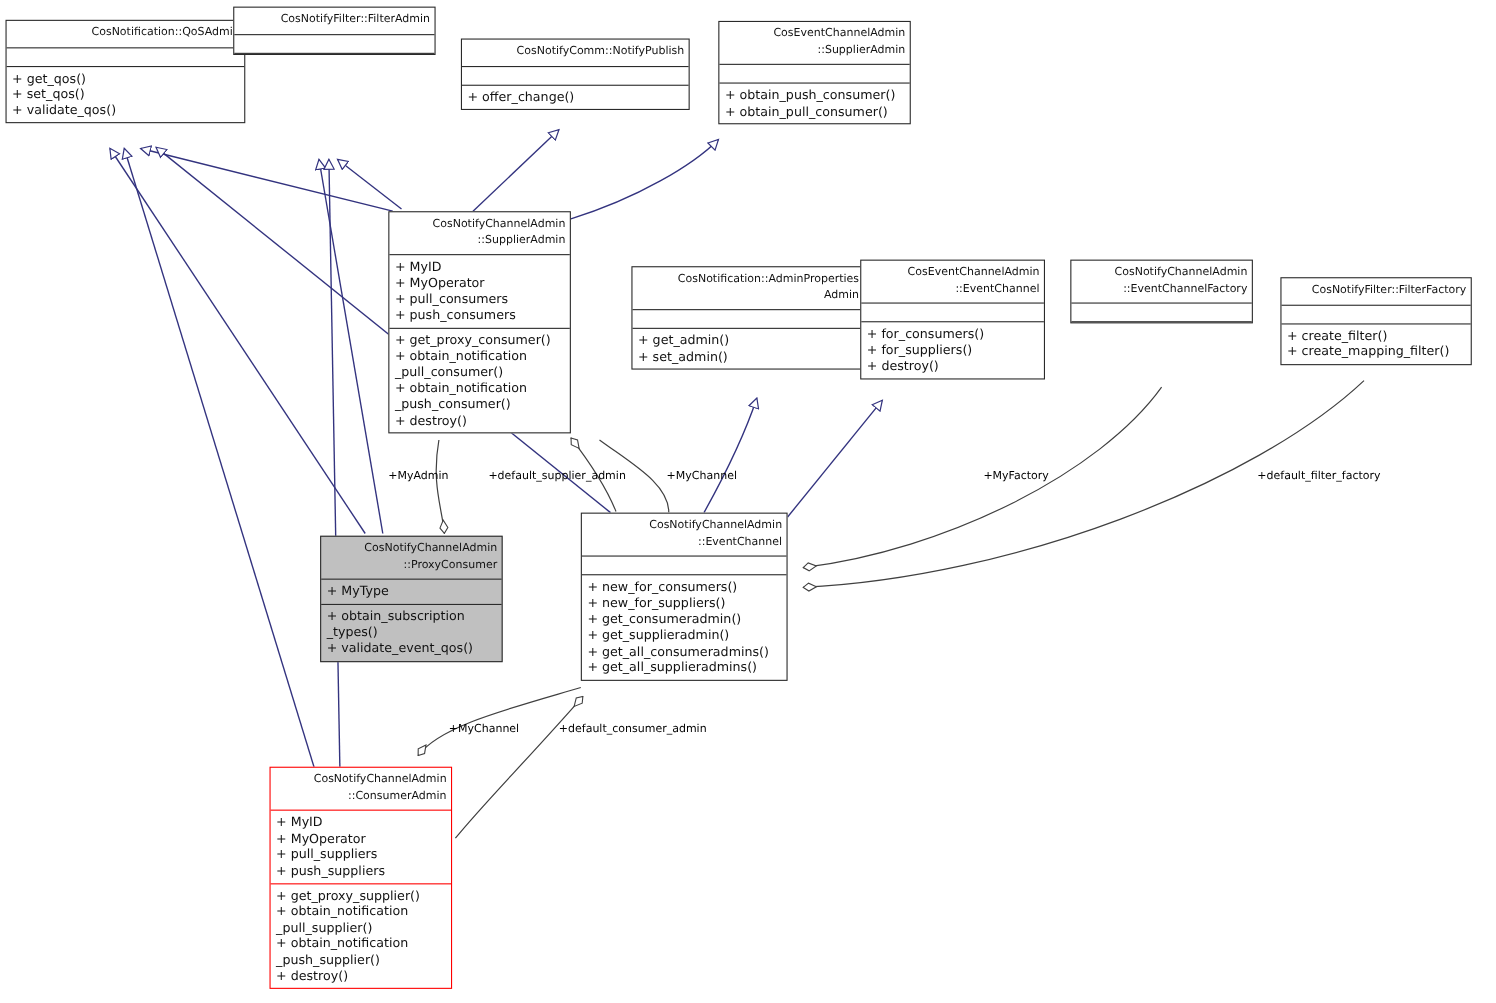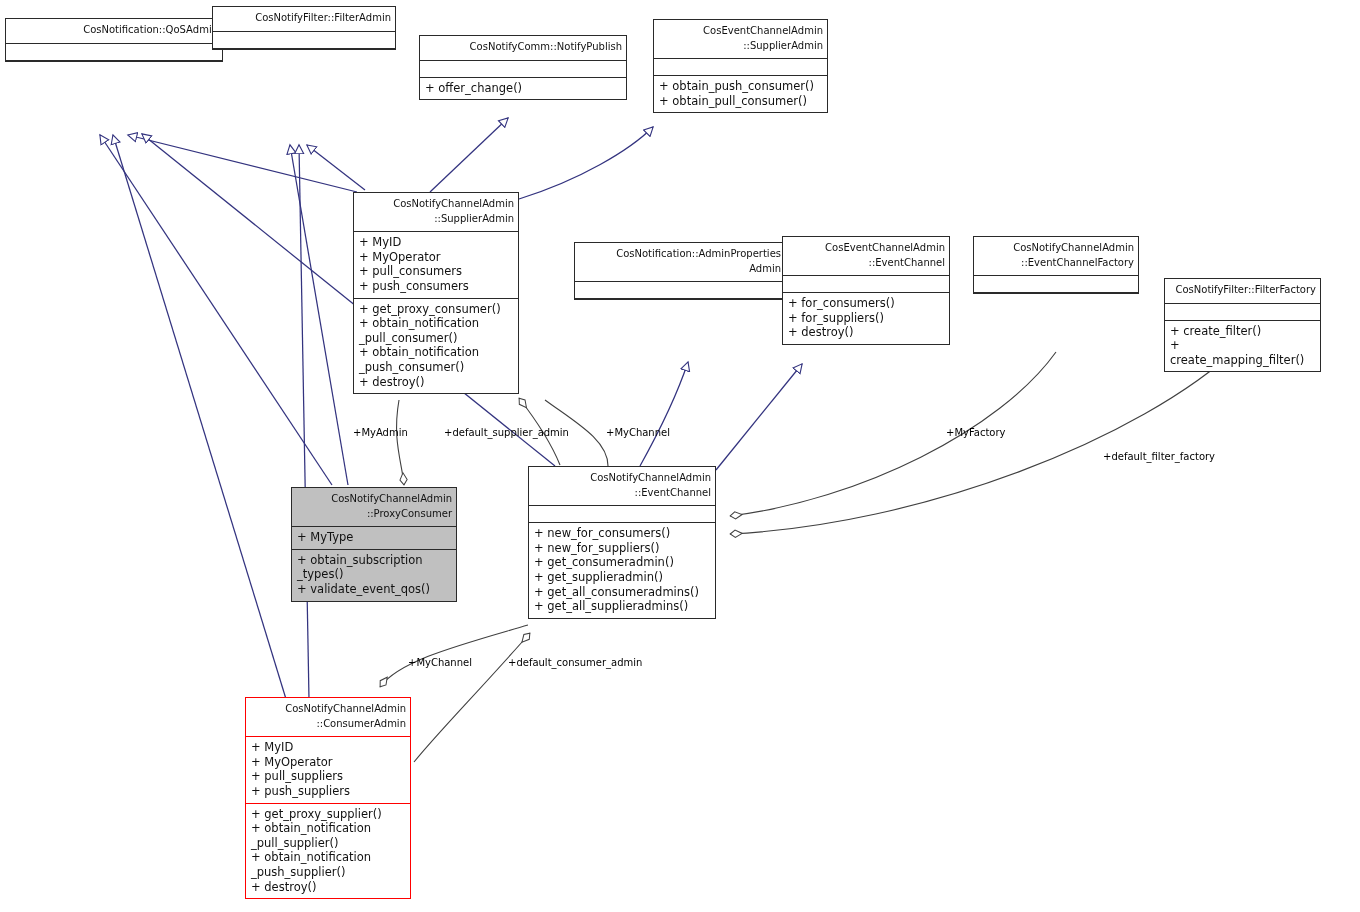--- a/index.html
+++ b/index.html
@@ -99,30 +99,35 @@
 
       <path d="M380,687 C400,660 460,645 528,625" marker-start="url(#hollowDiamond)"></path>
 
       <path d="M530,633 C480,690 440,730 414,762" marker-start="url(#hollowDiamond)"></path>
     </g>
   </svg>
 
   <div class="edge-label" style="left:353px;top:426px;">+MyAdmin</div>
   <div class="edge-label" style="left:444px;top:426px;">+default_supplier_admin</div>
   <div class="edge-label" style="left:606px;top:426px;">+MyChannel</div>
-  <div class="edge-label" style="left:946px;top:426px;">+MyFactory</div>
-  <div class="edge-label" style="left:1103px;top:426px;margin-top:24px;">+default_filter_factory</div>
+  <div class="edge-label" style="left:894px;top:426px;">+MyFactory</div>
+  <div class="edge-label" style="left:1143px;top:426px;">+default_filter_factory</div>
   <div class="edge-label" style="left:408px;top:656px;">+MyChannel</div>
   <div class="edge-label" style="left:508px;top:656px;text-align:center;">+default_consumer_admin</div>
 
   <div class="uml-class" id="box-qosadmin" style="left:5px;top:18px;width:218px;">
     <div class="uml-title">CosNotification::QoSAdmin</div>
     <div class="uml-sep"></div>
     <div class="uml-compartment empty"></div>
     <div class="uml-sep"></div>
+    <div class="uml-compartment">
+      <div class="uml-row">+ get_qos()</div>
+      <div class="uml-row">+ set_qos()</div>
+      <div class="uml-row">+ validate_qos()</div>
+    </div>
   </div>
 
   <div class="uml-class" id="box-filteradmin" style="left:212px;top:6px;width:184px;">
     <div class="uml-title">CosNotifyFilter::FilterAdmin</div>
     <div class="uml-sep"></div>
     <div class="uml-compartment empty"></div>
     <div class="uml-sep"></div>
   </div>
 
   <div class="uml-class" id="box-notifypublish" style="left:419px;top:35px;width:208px;">
@@ -167,20 +172,24 @@
       <div class="uml-row">+ destroy()</div>
     </div>
   </div>
 
   <div class="uml-class" id="box-adminproperties" style="left:546px;top:242px;width:212px;margin-left:28px;">
     <div class="uml-title">CosNotification::AdminProperties
 Admin</div>
     <div class="uml-sep"></div>
     <div class="uml-compartment empty"></div>
     <div class="uml-sep"></div>
+    <div class="uml-compartment">
+      <div class="uml-row">+ get_admin()</div>
+      <div class="uml-row">+ set_admin()</div>
+    </div>
   </div>
 
   <div class="uml-class" id="box-ceceventchannel" style="left:782px;top:236px;width:168px;">
     <div class="uml-title">CosEventChannelAdmin
 ::EventChannel</div>
     <div class="uml-sep"></div>
     <div class="uml-compartment empty"></div>
     <div class="uml-sep"></div>
     <div class="uml-compartment">
       <div class="uml-row">+ for_consumers()</div>
@@ -190,21 +199,21 @@
   </div>
 
   <div class="uml-class" id="box-eventchannelfactory" style="left:973px;top:236px;width:166px;">
     <div class="uml-title">CosNotifyChannelAdmin
 ::EventChannelFactory</div>
     <div class="uml-sep"></div>
     <div class="uml-compartment empty"></div>
     <div class="uml-sep"></div>
   </div>
 
-  <div class="uml-class" id="box-filterfactory" style="left:1164px;top:252px;width:157px;margin-top:26px;">
+  <div class="uml-class" id="box-filterfactory" style="left:1164px;top:252px;width:174px;">
     <div class="uml-title">CosNotifyFilter::FilterFactory</div>
     <div class="uml-sep"></div>
     <div class="uml-compartment empty"></div>
     <div class="uml-sep"></div>
     <div class="uml-compartment">
       <div class="uml-row">+ create_filter()</div>
       <div class="uml-row">+ create_mapping_filter()</div>
     </div>
   </div>
 

